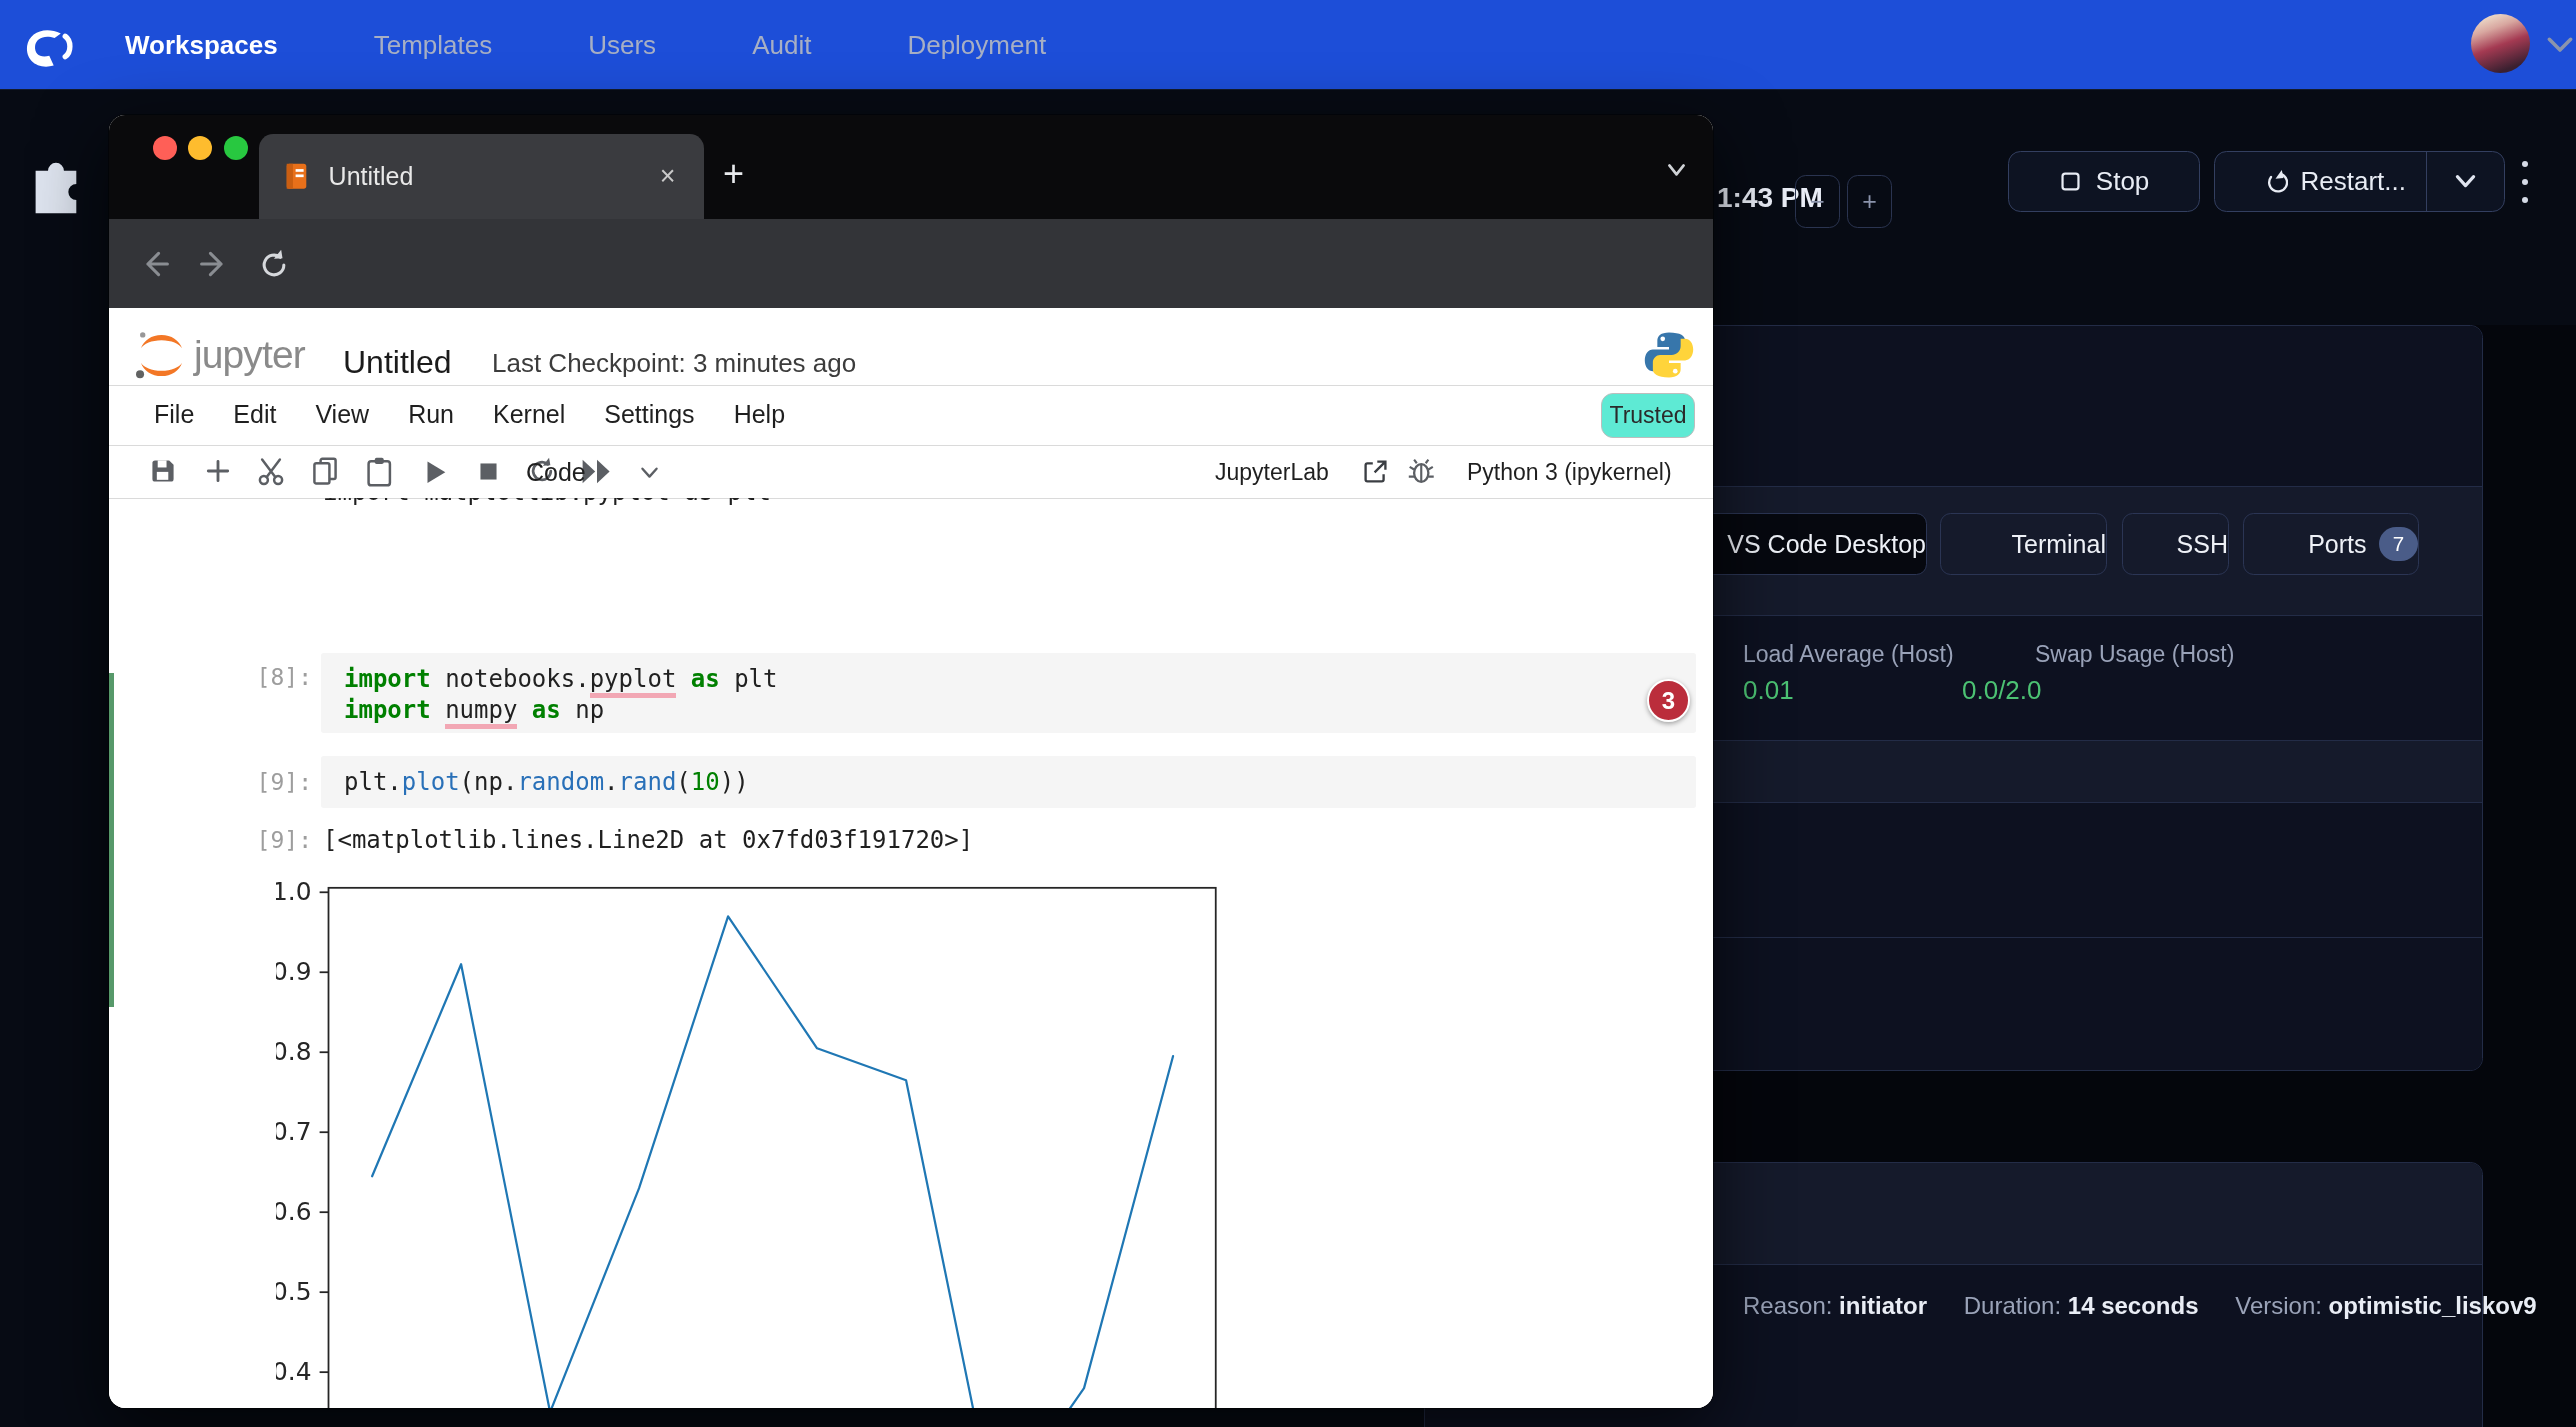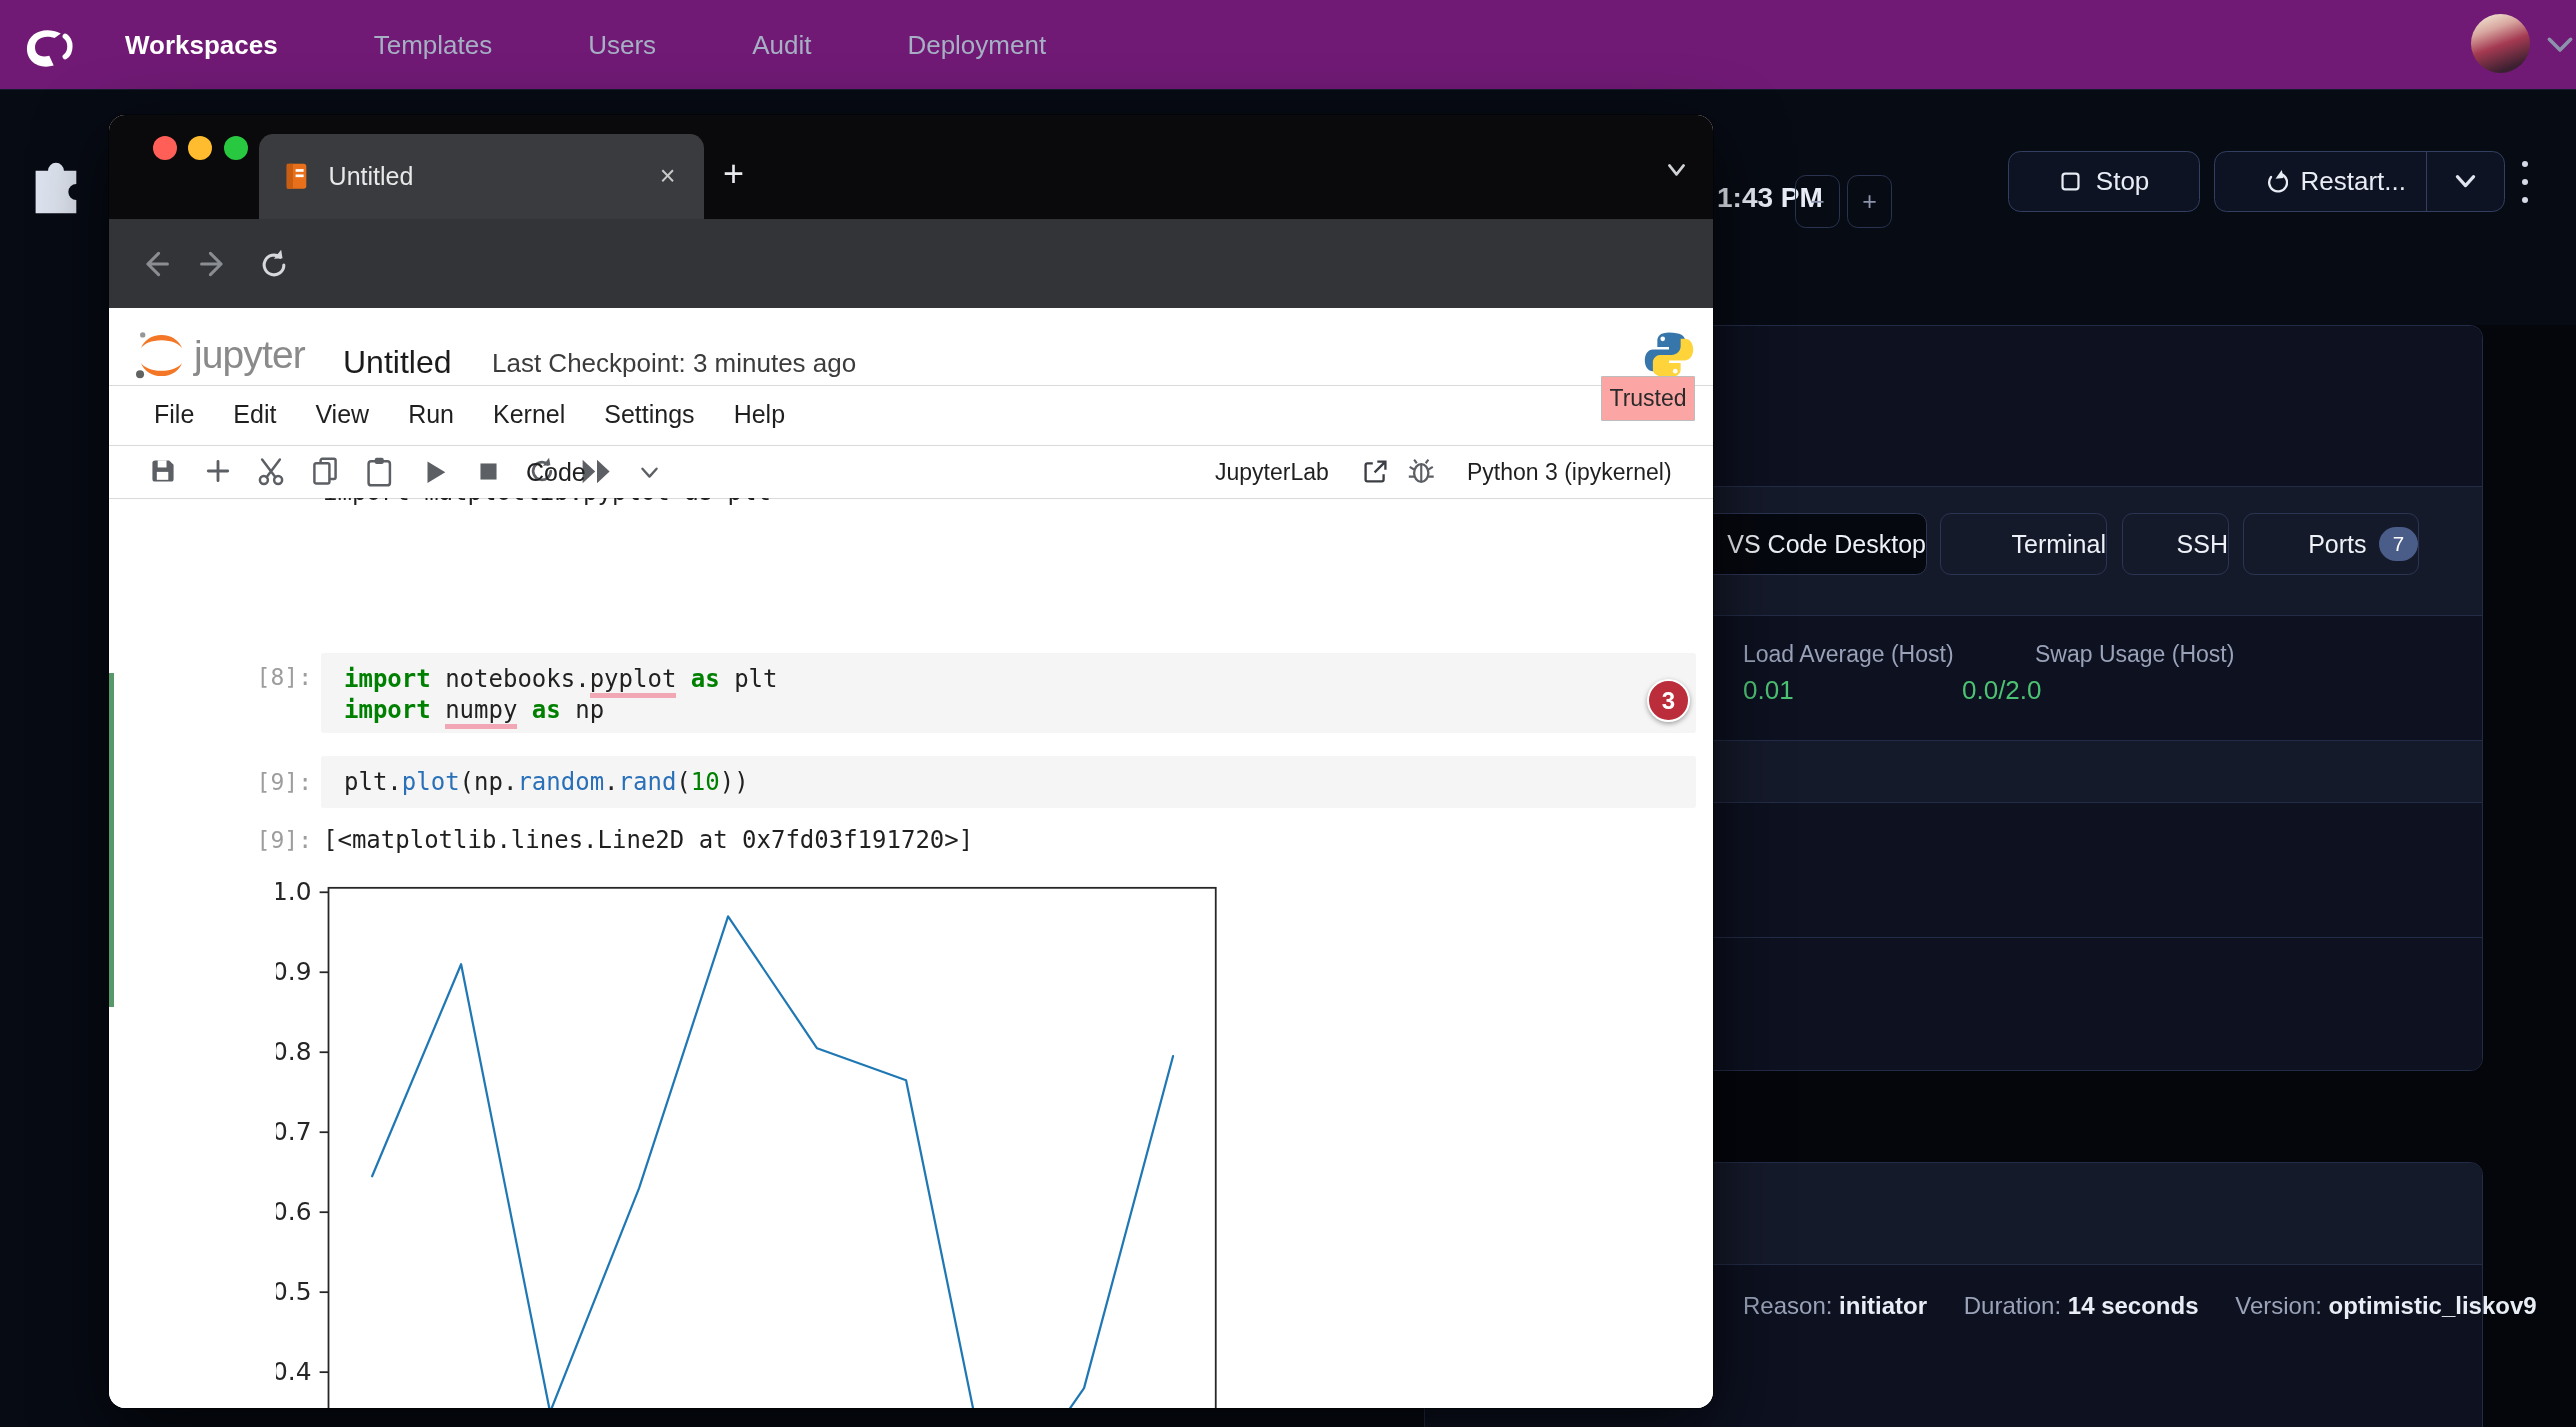--- a/index.html
+++ b/index.html
@@ -1,20 +1,20 @@
 <!DOCTYPE html>
 <html style="font-size:14.2px"><head>
 <meta charset="utf-8">
 <style>
   * { margin:0; padding:0; box-sizing:border-box; }
   html,body { width:2576px; height:1428px; overflow:hidden; background:#070b14;
               font-family:"Liberation Sans", sans-serif; }
 
   
-  .topnav { position:absolute; left:0; top:0; width:2576px; height:90px; background:#701a75;
+  .topnav { position:absolute; left:0; top:0; width:2576px; height:90px; background:#1d4ed8;
             border-bottom:0.9px solid #141b2c; display:flex; align-items:center; }
   .coder-logo { position:absolute; left:19.6px; top:21.4px; }
   .nav-items { position:absolute; left:125px; top:0; height:90px; display:flex; align-items:center; gap:96px; }
   .nav-item { font-size:26px; color:#a7afc4; cursor:default; }
   .nav-item.active { color:#ffffff; font-weight:600; }
   .user-avatar { position:absolute; left:2471px; top:14.2px; width:59px; height:59px; border-radius:50%;
                  background:linear-gradient(160deg,#efe0cd 8%,#d8a7a0 28%,#a43a52 52%,#3a2030 85%); }
   .user-chevron { position:absolute; left:2544px; top:34px; }
 
   
@@ -80,22 +80,22 @@
   .kebab-b i { width:5.3px; height:5.3px; border-radius:50%; background:#d6d8dc; }
 
   
   .jpage { position:absolute; left:0; top:193px; width:1604px; height:1100px; background:#ffffff; color:#1c1c1c; }
   .jp-divider { position:absolute; left:0; width:1604px; height:0; border-top:1.8px solid #dadada; }
   .jbrand { position:absolute; left:85px; top:25px; font-size:39px; color:#8a8a8a; letter-spacing:-0.9px; }
   .jtitle { position:absolute; left:234px; top:36px; font-size:32px; color:#1b1b1b; }
   .jcheckpoint { position:absolute; left:383px; top:40px; font-size:26px; color:#3c3c3c; }
   .menu-row { position:absolute; left:45px; top:77px+193px; top:92px; display:flex; gap:39px; }
   .menu-item { font-size:25px; color:#1f1f1f; }
-  .trusted { position:absolute; left:1492px; top:68px; width:94px; height:45px; border:1.8px solid #bdbdbd;
-             border-radius:1px; display:flex; align-items:center; justify-content:center; font-size:23px; color:#2a2a2a; background:#fca5a5; }
+  .trusted { position:absolute; left:1492px; top:85px; width:94px; height:45px; border:1.8px solid #bdbdbd;
+             border-radius:12px; display:flex; align-items:center; justify-content:center; font-size:23px; color:#2a2a2a; background:#5eead4; }
   .jtool { position:absolute; left:0; top:137px; width:1604px; height:53px; }
   .jt-ic { position:absolute; top:10.7px; }
   .code-dd { position:absolute; left:417px; top:12.5px; font-size:25px; color:#1f1f1f; }
   .jlab { position:absolute; left:1106px; top:14.2px; font-size:23px; color:#1f1f1f; }
   .kernel-name { position:absolute; left:1358px; top:14.2px; font-size:23px; color:#1f1f1f; }
 
   .jcontent { position:absolute; left:0; top:190px; width:1604px; height:910px; overflow:hidden; }
   .remnant { position:absolute; left:214px; top:0; width:1068px; height:11.6px; overflow:hidden; }
   .remnant > div { margin-top:-20.5px; font:24px "DejaVu Sans Mono", monospace; color:#1f1f1f; white-space:pre; }
   .green-bar { position:absolute; left:0; top:175px; width:5.3px; height:334px; background:#57996a; }

